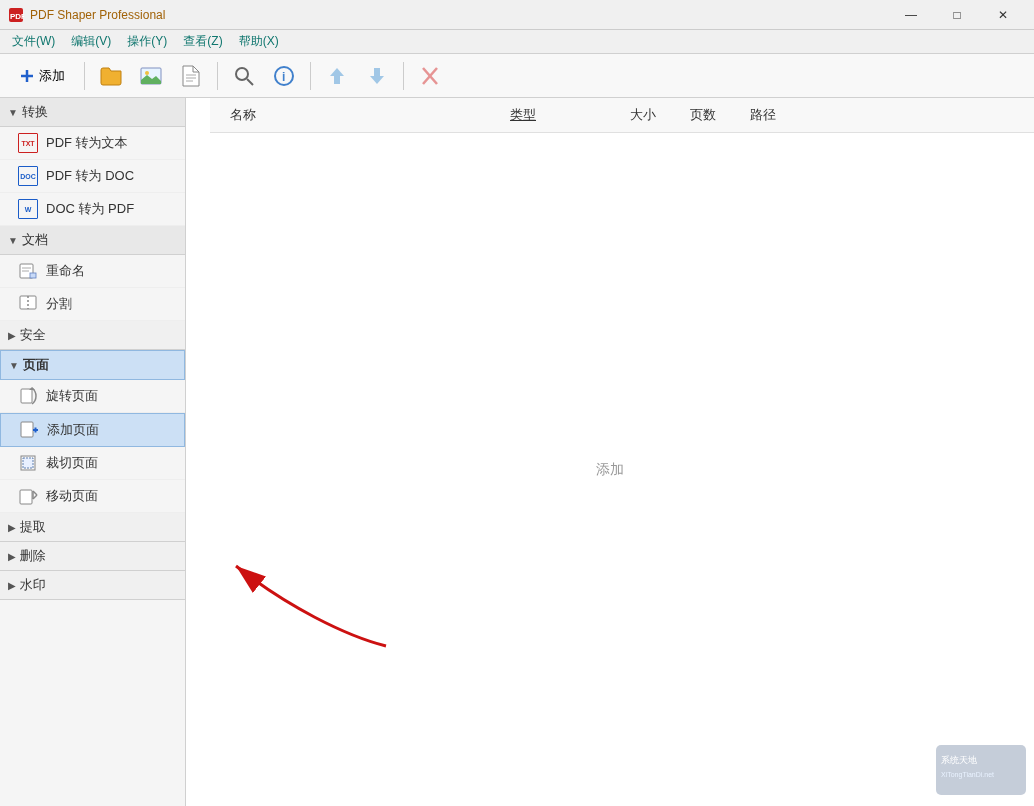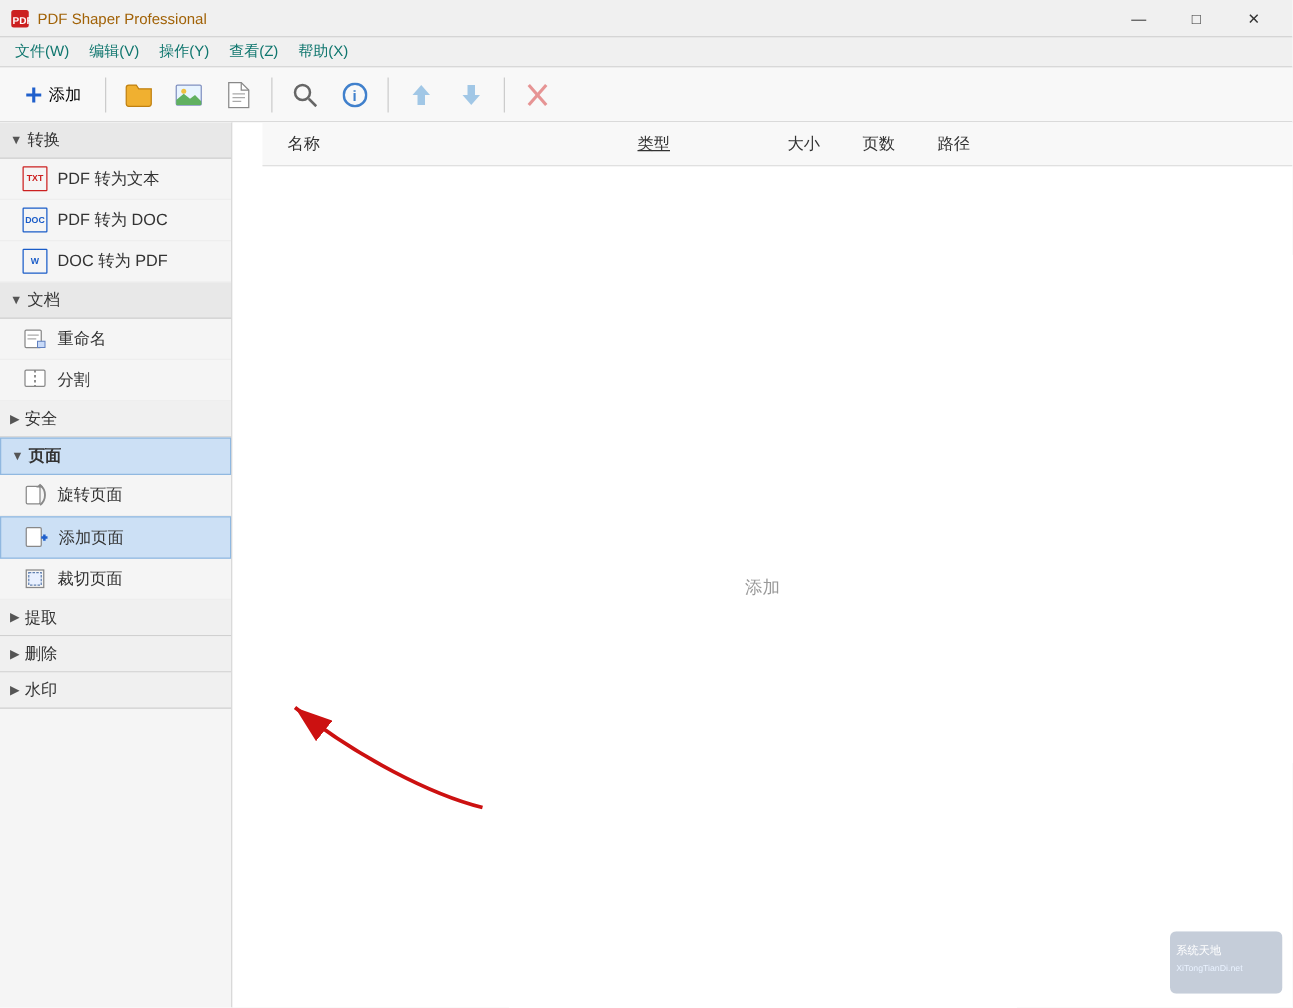--- a/index.html
+++ b/index.html
@@ -419,20 +419,31 @@
       </div>
       <div class="sidebar-item">
         <div class="item-icon">
           <svg width="20" height="20" viewBox="0 0 20 20">
             <rect x="3" y="3" width="14" height="14" fill="none" stroke="#888" stroke-width="1"></rect>
             <rect x="5" y="5" width="10" height="10" fill="#e8f0ff" stroke="#6080b0" stroke-width="1" stroke-dasharray="2,1"></rect>
           </svg>
         </div>
         <span>裁切页面</span>
       </div>
+      <div class="sidebar-item">
+        <div class="item-icon">
+          <svg width="20" height="20" viewBox="0 0 20 20">
+            <rect x="2" y="4" width="12" height="14" rx="1" fill="#fff" stroke="#888" stroke-width="1"></rect>
+            <line x1="15" y1="5" x2="19" y2="9" stroke="#888" stroke-width="1.5"></line>
+            <line x1="15" y1="13" x2="19" y2="9" stroke="#888" stroke-width="1.5"></line>
+            <line x1="15" y1="5" x2="15" y2="13" stroke="#888" stroke-width="1.5"></line>
+          </svg>
+        </div>
+        <span>移动页面</span>
+      </div>
     </div>
 
     <div class="sidebar-section-header collapsed-section">
       <span class="expand-icon">▶</span>
       <span>提取</span>
     </div>
 
     <div class="sidebar-section-header collapsed-section">
       <span class="expand-icon">▶</span>
       <span>删除</span>

